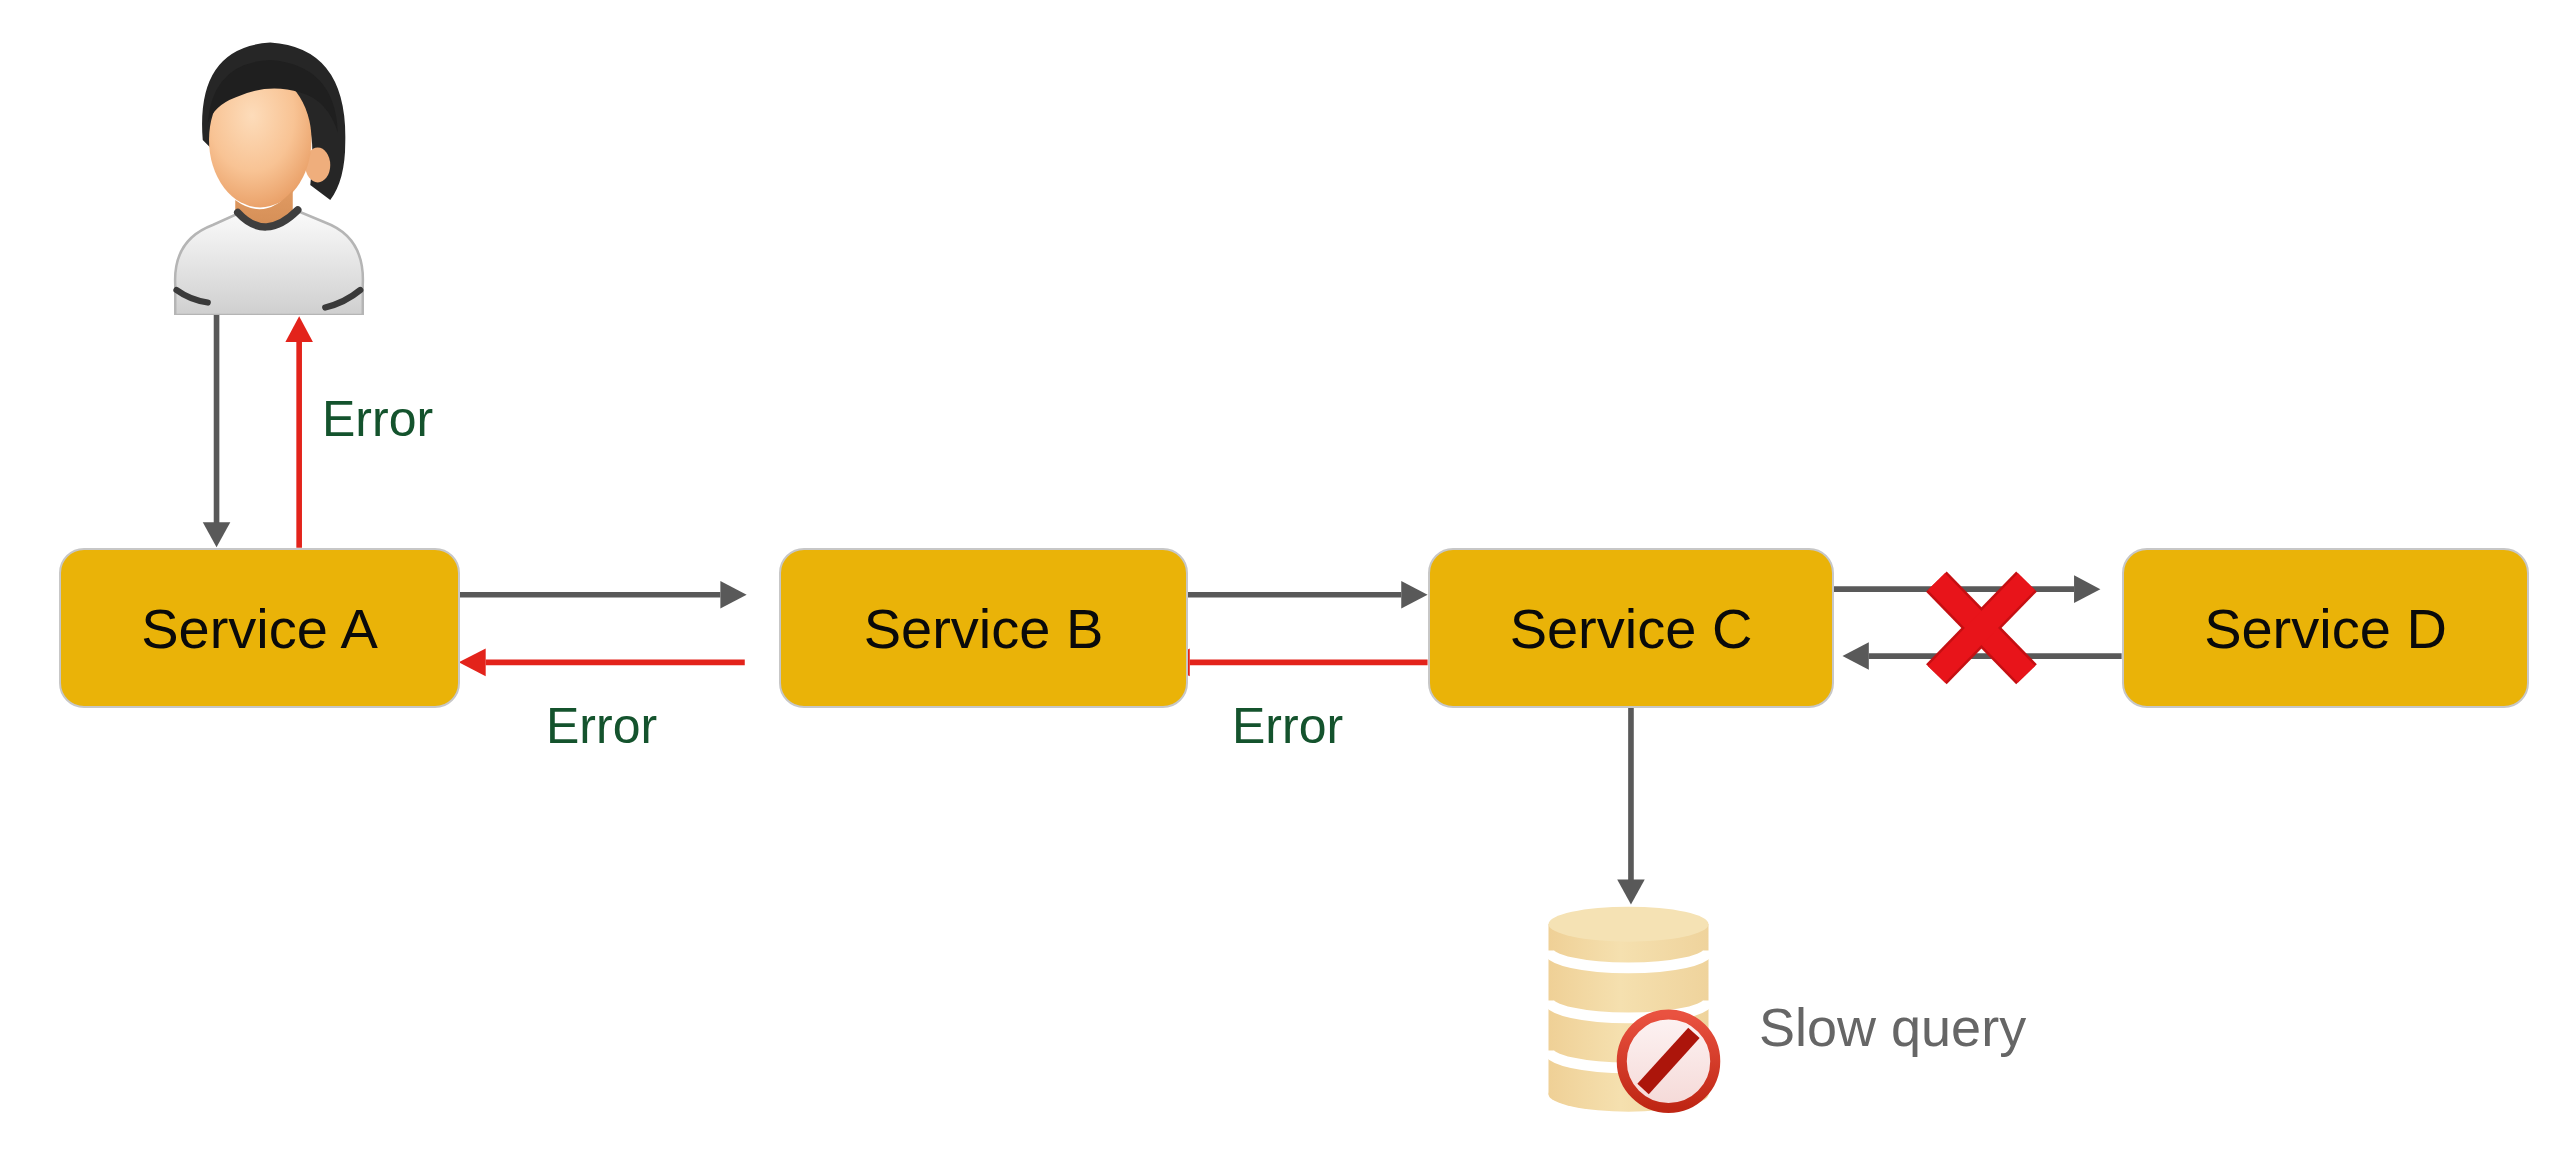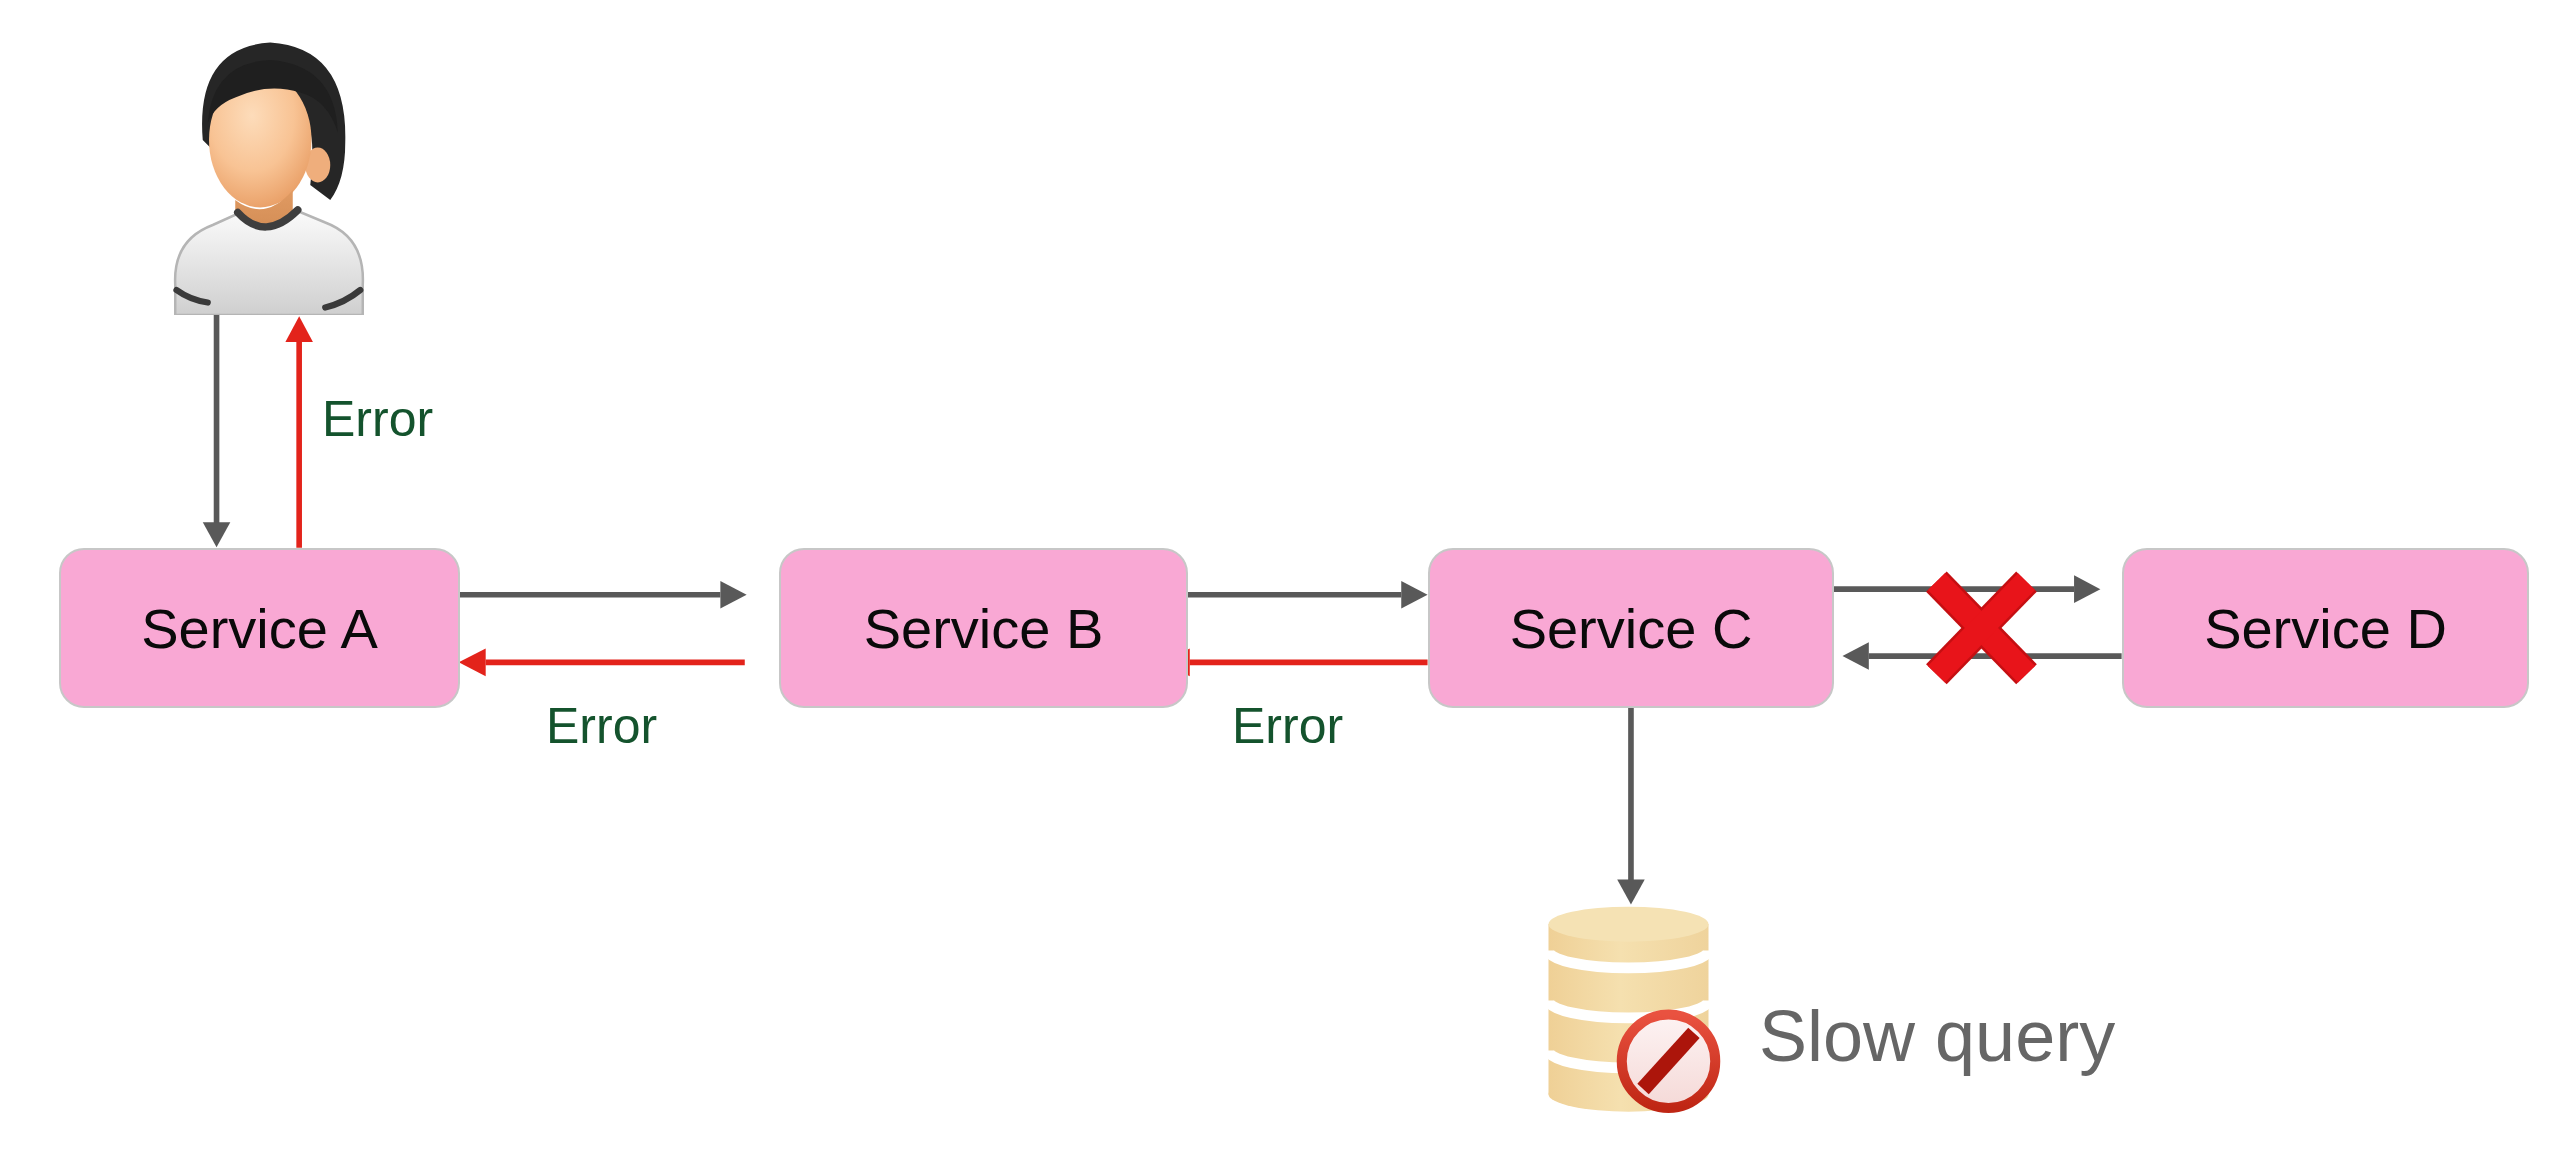--- a/index.html
+++ b/index.html
@@ -6,21 +6,21 @@
   .stage{
     position:relative;
     width:2576px;height:1157px;
     background:#ffffff;
     font-family:"Liberation Sans", sans-serif;
     overflow:hidden;
   }
   .edges{position:absolute;left:0;top:0;}
   .service{
     position:absolute;top:548px;height:160px;
-    background:#f9a8d4;
+    background:#eab308;
     border:2.5px solid #C7C7C7;
     border-radius:25px;
     box-sizing:border-box;
     display:flex;align-items:center;justify-content:center;
   }
   .service .svc-label{
     font-size:56px;color:#0A0A0A;white-space:nowrap;
   }
   .svc-a{left:59px;width:401px;}
   .svc-b{left:779px;width:409px;}
@@ -28,21 +28,21 @@
   .svc-d{left:2122px;width:407px;}
   .err-label{
     position:absolute;
     font-size:50px;color:#14532d;line-height:1.05;white-space:nowrap;
   }
   .err-top{left:322px;top:393px;}
   .err-ab{left:546px;top:700px;}
   .err-bc{left:1232px;top:700px;}
   .slow-label{
     position:absolute;left:1759px;top:999px;
-    font-size:72px;color:#666666;line-height:1.05;white-space:nowrap;
+    font-size:54px;color:#666666;line-height:1.05;white-space:nowrap;
   }
   .icon{position:absolute;}
   .person{left:170px;top:35px;width:198px;height:280px;}
   .database{left:1546px;top:904px;width:165px;height:209px;}
   .noentry{left:1612px;top:1005px;width:113px;height:113px;}
 </style>
 </head>
 <body>
 
 <div class="stage">

